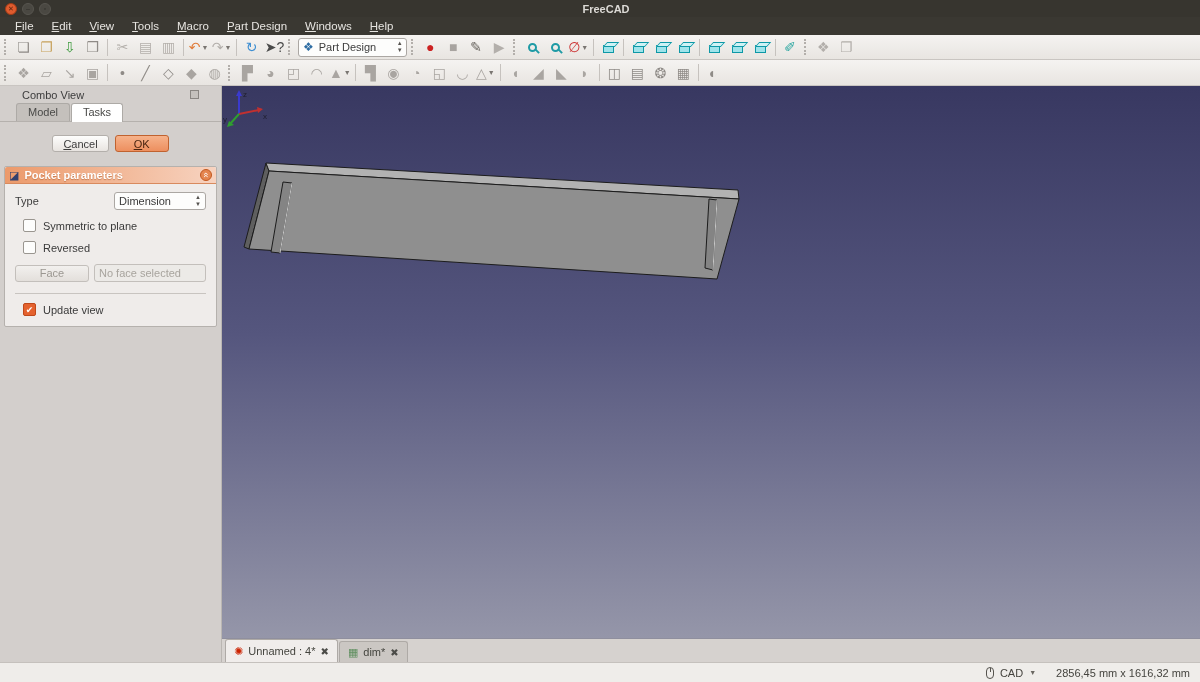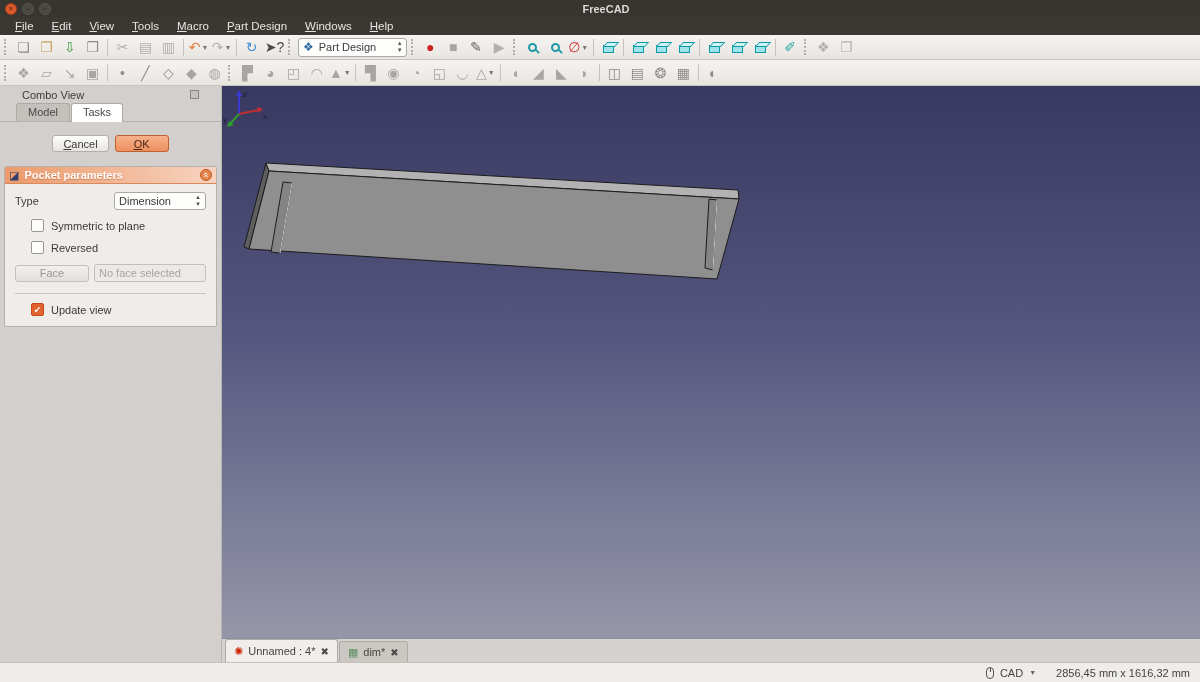--- a/index.html
+++ b/index.html
@@ -64,21 +64,21 @@
   .form-row { display: flex; align-items: center; margin-bottom: 7px; }
   .form-row .flabel { font-size: 11px; color: #3c3c3c; }
   .selectbox { margin-left: auto; width: 92px; height: 18px; background: #fdfdfc; border: 1px solid #aba7a3; border-radius: 3px; display: flex; align-items: center; padding: 0 4px; }
   .selectbox .sval { font-size: 11px; flex: 1; }
   .selectbox .spin, .spinbtns { display: flex; flex-direction: column; font-size: 6px; color: #55524e; line-height: 1.1; }
   .lenwrap { margin-left: auto; display: flex; align-items: center; }
   .length-field { width: 78px; height: 18px; border: 2px solid #e8845c; border-radius: 3px; background: #fdfdfc; display: flex; align-items: center; padding: 0 2px 0 4px; }
   .length-field input { border: none; outline: none; background: transparent; width: 52px; font-size: 11px; font-family: inherit; color: #2e2e2e; }
   .fx-icon { width: 11px; height: 11px; border-radius: 50%; background: radial-gradient(circle at 35% 30%, #7da7d9, #2e5e9e); color: #fff; font-size: 7px; line-height: 11px; text-align: center; }
   .spinbtns { width: 14px; height: 18px; border: 1px solid #aba7a3; border-radius: 2px; background: linear-gradient(#fbfaf9, #e6e2de); align-items: center; justify-content: center; margin-left: 2px; }
-  .check-row { display: flex; align-items: center; margin: 9px 0 0 10px; padding-left: 6px; }
+  .check-row { display: flex; align-items: center; margin: 9px 0 0 2px; padding-left: 6px; }
   .checkbox { width: 13px; height: 13px; border: 1px solid #9a9690; border-radius: 2px; background: #fdfdfc; margin-right: 7px; display: inline-flex; align-items: center; justify-content: center; font-size: 9px; color: #fff; }
   .checkbox.checked { background: #e4622e; border-color: #bf481a; }
   .check-row .clabel { font-size: 11px; }
   .face-row { display: flex; align-items: center; margin-top: 10px; }
   .btn.face { min-width: 74px; background: linear-gradient(#f2f0ee, #e3dfdb); border: 1px solid #c3bfbb; color: #9b9791; }
   .face-field { flex: 1; margin-left: 5px; height: 18px; border: 1px solid #c3bfbb; border-radius: 3px; background: #eceae7; display: flex; align-items: center; padding: 0 4px; }
   .face-field input { border: none; outline: none; background: transparent; width: 100%; font-size: 11px; font-family: inherit; }
   .face-field input::placeholder { color: #a8a49e; }
   .task-sep { height: 1px; background: #c8c4c0; margin: 11px 0 0; }
 

